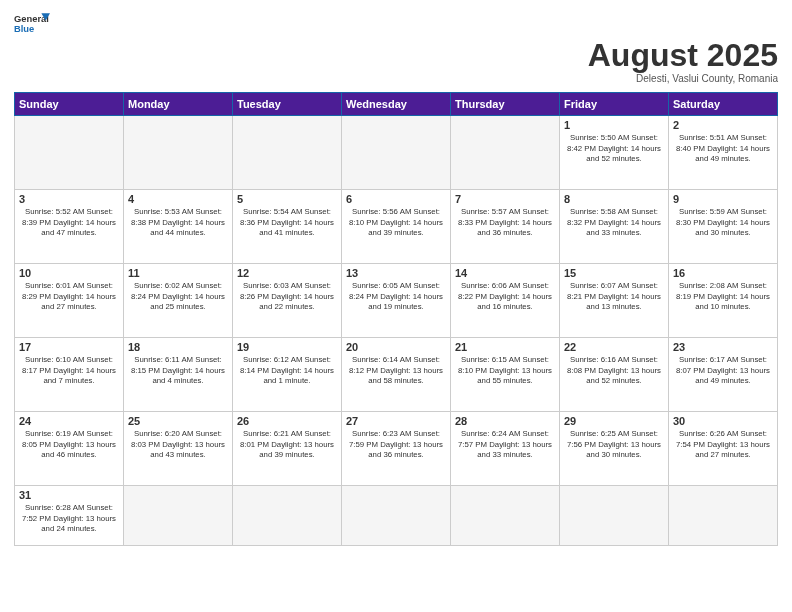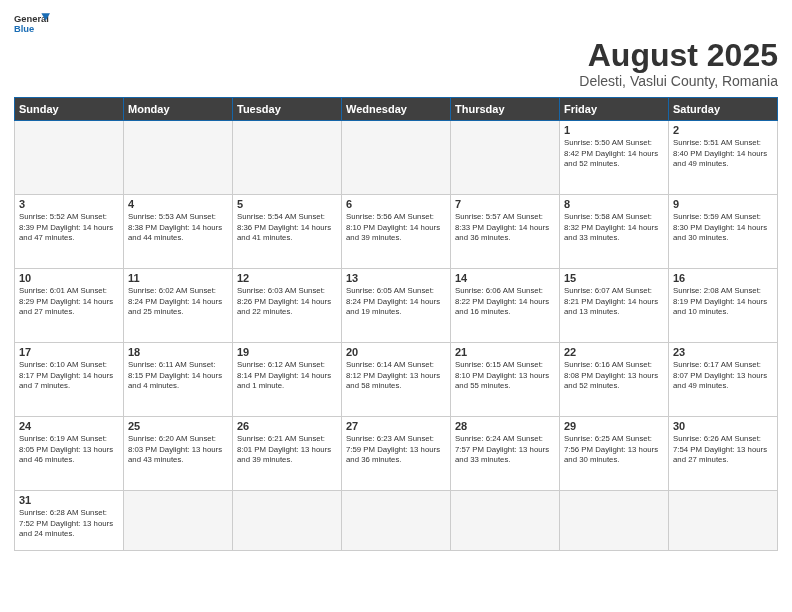--- a/index.html
+++ b/index.html
@@ -35,30 +35,30 @@
       text-align: right;
     }
     .main-title {
       font-size: 32px;
       font-weight: bold;
       color: #333;
       line-height: 1.1;
       margin-top: 28px;
     }
     .subtitle {
-      font-size: 14px;
+      font-size: 10px;
       color: #555;
     }
     .calendar {
       width: 100%;
       border-collapse: collapse;
       border: 1px solid #ccc;
     }
     .calendar th {
-      background: #404040;
+      background: #4c1d95;
       color: #fff;
       font-size: 11px;
       font-weight: bold;
       padding: 5px 4px;
       text-align: left;
       border: 1px solid #1565a8;
     }
     .calendar td {
       width: calc(100% / 7);
       vertical-align: top;
@@ -76,20 +76,21 @@
       font-size: 11px;
       font-weight: bold;
       color: #333;
       display: block;
       margin-bottom: 2px;
     }
     .day-info {
       font-size: 7.8px;
       line-height: 1.35;
       color: #333;
+      text-align: center;
     }
     .last-row td {
       height: 60px;
     }
   </style>
 </head>
 <body>
 
 <div class="page">
   <div class="header">

